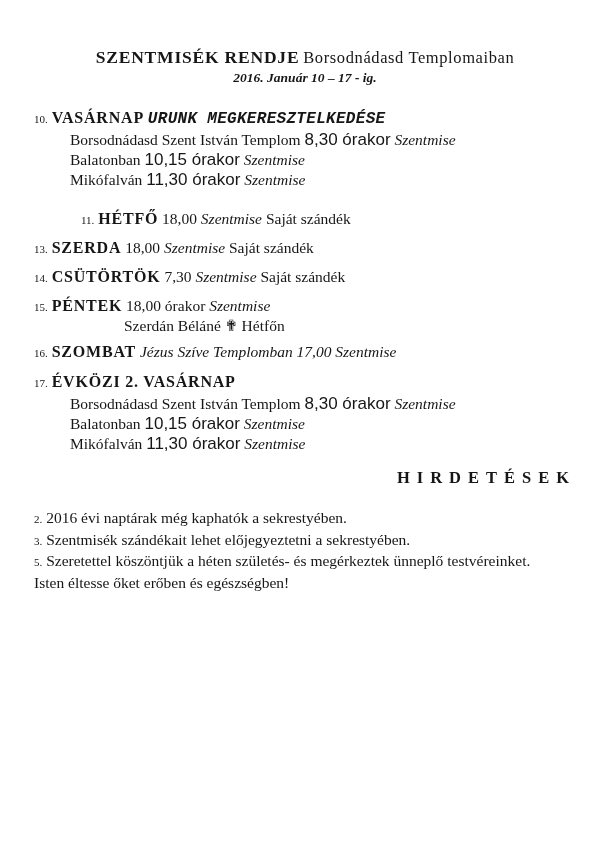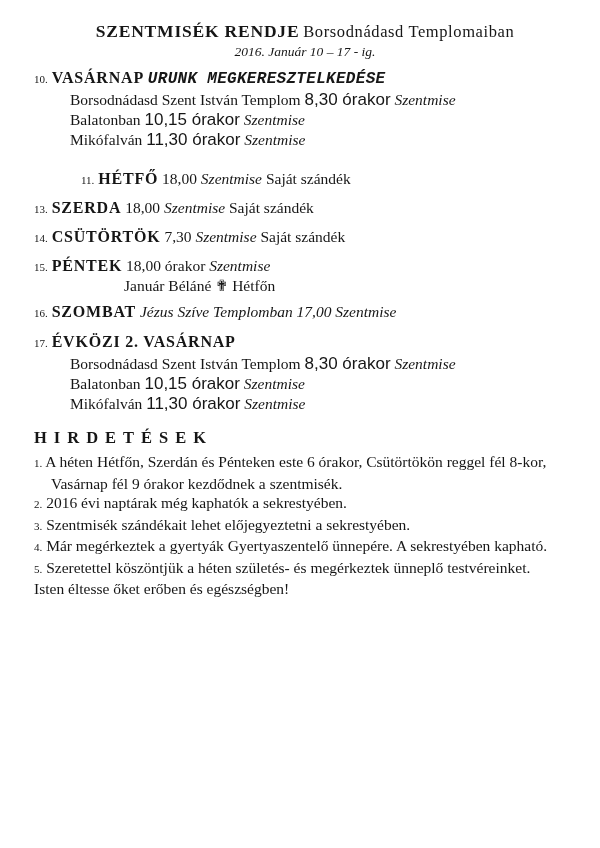--- a/index.html
+++ b/index.html
@@ -12,21 +12,21 @@
     height: 848px;
     overflow: hidden;
     color: #161616;
     font-family: "Liberation Serif", "DejaVu Serif", serif;
     font-size: 15.5px;
   }
   .page {
     box-sizing: border-box;
     width: 600px;
     height: 848px;
-    padding: 20px 24px 20px 34px;
+    padding: 46px 24px 20px 34px;
     background: #ffffff;
   }
 
   
   .title-line {
     text-align: center;
     line-height: 22px;
     white-space: nowrap;
   }
   .deco {
@@ -38,21 +38,22 @@
   }
   .title-loc {
     font-size: 16.5px;
     letter-spacing: 0.6px;
   }
   .subtitle {
     text-align: center;
     font-style: italic;
     font-size: 13.5px;
     line-height: 18px;
-    margin-bottom: 6px;
+    margin-bottom: 20px;
+    font-weight: bold;
   }
 
   
   .sched-head {
     line-height: 21px;
   }
   .num {
     font-size: 11px;
     font-weight: normal;
     letter-spacing: 0;
@@ -86,26 +87,26 @@
   .memorial-line {
     padding-left: 90px;
     line-height: 17px;
   }
   .detail-italic {
     font-style: italic;
   }
 
   
   .hird-heading {
-    text-align: left;
+    text-align: right;
     font-weight: bold;
     font-size: 16.5px;
     letter-spacing: 7px;
     line-height: 21px;
-    margin: 13px 0 4px 0;
+    margin: 13px 0 20px 0;
   }
   .ann {
     padding-left: 17px;
     text-indent: -17px;
     line-height: 19.5px;
   }
   .closing {
     text-align: left;
     line-height: 20px;
   }
@@ -170,21 +171,21 @@
       <span>Saját szándék</span>
     </div>
 
     <div class="row mt-row">
       <span class="num">15.</span>
       <span class="deco day">PÉNTEK</span>
       <span>18,00 órakor</span>
       <span class="mass">Szentmise</span>
     </div>
     <div class="memorial-line">
-      <span>Január Béláné</span>
+      <span>Szerdán Béláné</span>
       <span>✟</span>
       <span>Hétfőn</span>
     </div>
 
     <div class="row mt-row">
       <span class="num">16.</span>
       <span class="deco day">SZOMBAT</span>
       <span class="detail-italic">Jézus Szíve Templomban 17,00 Szentmise</span>
     </div>
 
@@ -208,36 +209,28 @@
         <span class="tsans">11,30 órakor</span>
         <span class="mass">Szentmise</span>
       </div>
     </div>
   </section>
 
   <section>
     <div class="hird-heading">HIRDETÉSEK</div>
 
     <div class="ann">
-      <span class="num">1.</span>
-      <span>A héten Hétfőn, Szerdán és Pénteken este 6 órakor, Csütörtökön reggel fél 8-kor, Vasárnap fél 9 órakor kezdődnek a szentmisék.</span>
-    </div>
-    <div class="ann">
       <span class="num">2.</span>
       <span>2016 évi naptárak még kaphatók a sekrestyében.</span>
     </div>
     <div class="ann">
       <span class="num">3.</span>
       <span>Szentmisék szándékait lehet előjegyeztetni a sekrestyében.</span>
     </div>
     <div class="ann">
-      <span class="num">4.</span>
-      <span>Már megérkeztek a gyertyák Gyertyaszentelő ünnepére. A sekrestyében kapható.</span>
-    </div>
-    <div class="ann">
       <span class="num">5.</span>
       <span>Szeretettel köszöntjük a héten születés- és megérkeztek ünneplő testvéreinket.</span>
     </div>
 
     <div class="closing">Isten éltesse őket erőben és egészségben!</div>
   </section>
 
 </div>
 
 </body></html>

